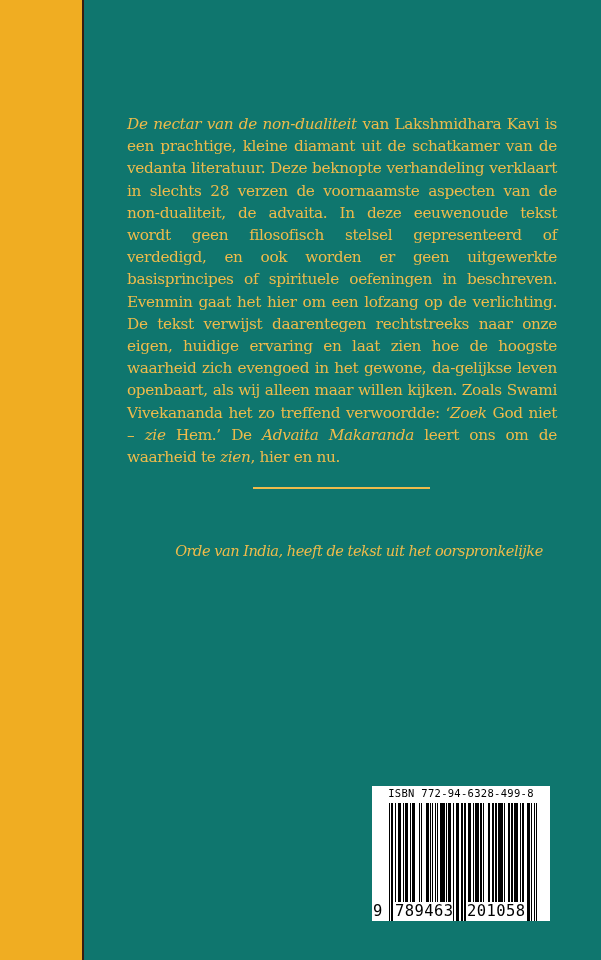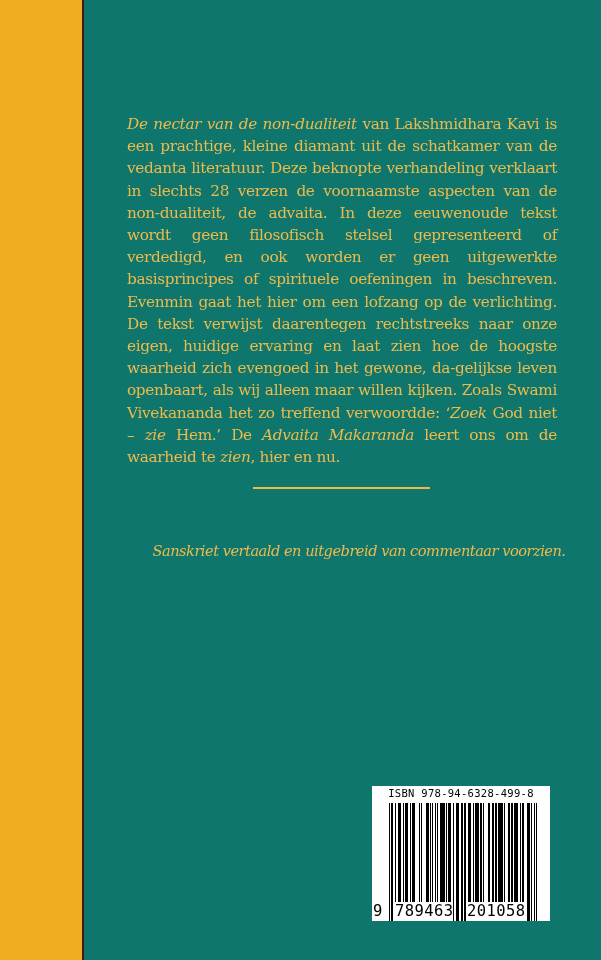--- a/index.html
+++ b/index.html
@@ -67,25 +67,25 @@
 
 <div class="page">
   <div class="spine"></div>
   <div class="spine-edge"></div>
 
   <p class="blurb"><i>De nectar van de non-dualiteit</i><span> van Lakshmidhara Kavi is een prachtige, kleine diamant uit de schatkamer van de vedanta literatuur. Deze beknopte verhandeling verklaart in slechts 28 verzen de voornaamste aspecten van de non-dualiteit, de advaita. In deze eeuwenoude tekst wordt geen filosofisch stelsel gepresenteerd of verdedigd, en ook worden er geen uitgewerkte basisprincipes of spirituele oefeningen in beschreven. Evenmin gaat het hier om een lofzang op de verlichting. De tekst verwijst daarentegen rechtstreeks naar onze eigen, huidige ervaring en laat zien hoe de hoogste waarheid zich evengoed in het gewone, da-gelijkse leven openbaart, als wij alleen maar willen kijken. Zoals Swami Vivekananda het zo treffend verwoordde: ‘</span><i>Zoek</i><span> God niet – </span><i>zie</i><span> Hem.’ De </span><i>Advaita Makaranda</i><span> leert ons om de waarheid te </span><i>zien</i><span>, hier en nu.</span></p>
 
   <div class="divider"></div>
 
   <div class="translator">
-    <div>Sanskriet vertaald en uitgebreid van commentaar voorzien.</div>
+    <div>Orde van India, heeft de tekst uit het oorspronkelijke</div>
   </div>
 
   <div class="barcode">
-    <div class="isbn-text">ISBN 978-94-6328-499-8</div>
+    <div class="isbn-text">ISBN 772-94-6328-499-8</div>
     <div class="bars" id="bars">
         <span style="width: 1.23967px; background: rgb(0, 0, 0);"></span>
         <span style="width: 1.23967px; background: rgb(255, 255, 255);"></span>
         <span style="width: 1.23967px; background: rgb(0, 0, 0);"></span>
         <span style="width: 2.47934px; background: rgb(255, 255, 255);"></span>
         <span style="width: 1.23967px; background: rgb(0, 0, 0);"></span>
         <span style="width: 1.23967px; background: rgb(255, 255, 255);"></span>
         <span style="width: 3.71901px; background: rgb(0, 0, 0);"></span>
         <span style="width: 1.23967px; background: rgb(255, 255, 255);"></span>
         <span style="width: 1.23967px; background: rgb(0, 0, 0);"></span>

